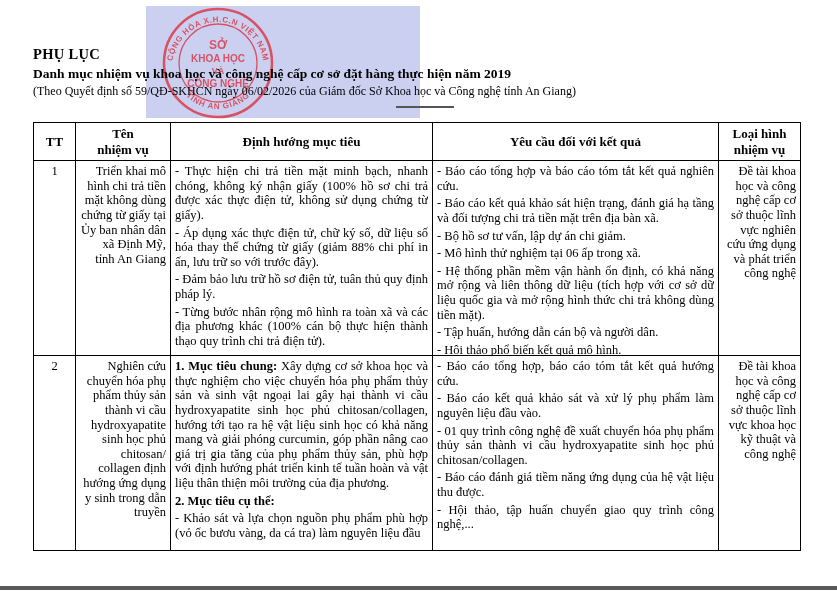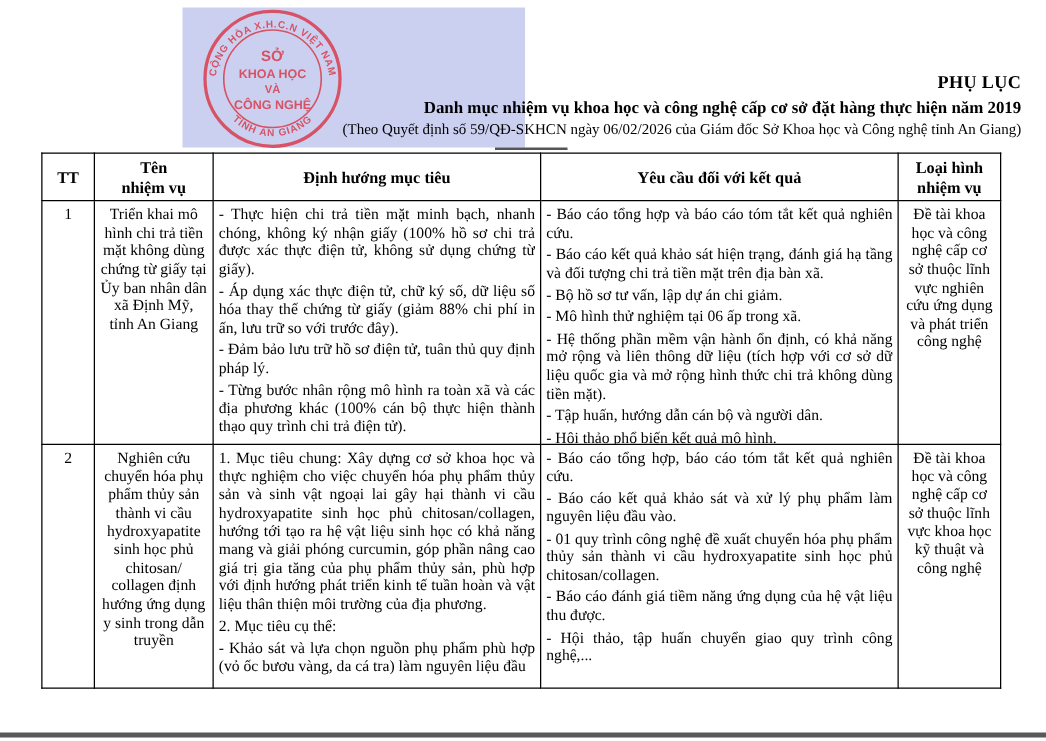--- a/index.html
+++ b/index.html
@@ -9,44 +9,44 @@
   .page { position:absolute; inset:0; background:#fff; }
 
   
   .selection-highlight {
     position:absolute; left:146px; top:6px; width:274px; height:112px;
     background:#cbd0f0; z-index:1;
   }
   .stamp-svg { position:absolute; left:14px; top:-1px; opacity:.92; }
 
   
-  .doc-header { position:absolute; left:33px; top:58px; width:784px; text-align:right; z-index:2; }
+  .doc-header { position:absolute; left:33px; top:46px; width:784px; text-align:left; z-index:2; }
   .h1 { font-size:14.5px; font-weight:bold; letter-spacing:.3px; }
   .h2 { font-size:13.5px; font-weight:bold; margin-top:3px; }
   .h3 { font-size:12px; margin-top:2px; }
   .rule { width:58px; border-top:2px solid #555; margin:7px auto 0 auto; }
 
   
   table.tasks {
     position:absolute; left:33px; top:122px; width:767px;
     border-collapse:collapse; table-layout:fixed; z-index:2;
     font-size:12.5px; line-height:1.17;
   }
   table.tasks, table.tasks th, table.tasks td { border:1.5px solid #000; }
   table.tasks th {
     font-size:13px; font-weight:bold; text-align:center; vertical-align:middle;
     height:38px; white-space:pre-line; padding:1px 2px;
   }
   table.tasks td { vertical-align:top; padding:3px 4px 0 4px; }
   td .cellbox { height:191px; overflow:hidden; }
   td.tt { text-align:center; }
-  td.name .cellbox, td.type .cellbox { text-align:center; }
+  td.name .cellbox, td.type .cellbox { text-align:right; }
   td.just .cellbox { text-align:justify; }
   .para { margin:0 0 3px 0; }
-  .para b { font-weight:normal; }
+  .para b { font-weight:bold; }
 
   
   .bottom-bar { position:absolute; left:0; top:586px; width:837px; height:4px; background:#595959; z-index:3; }
 </style>
 </head>
 <body>
 
 <div class="page">
 
   <div class="selection-highlight">
@@ -136,21 +136,21 @@
           </td>
         <td class="just">
             <div class="cellbox">
               <p class="para"><b>1. Mục tiêu chung:</b> Xây dựng cơ sở khoa học và thực nghiệm cho việc chuyển hóa phụ phẩm thủy sản và sinh vật ngoại lai gây hại thành vi cầu hydroxyapatite sinh học phủ chitosan/collagen, hướng tới tạo ra hệ vật liệu sinh học có khả năng mang và giải phóng curcumin, góp phần nâng cao giá trị gia tăng của phụ phẩm thủy sản, phù hợp với định hướng phát triển kinh tế tuần hoàn và vật liệu thân thiện môi trường của địa phương.</p>
               <p class="para"><b>2. Mục tiêu cụ thể:</b></p>
               <p class="para">- Khảo sát và lựa chọn nguồn phụ phẩm phù hợp (vỏ ốc bươu vàng, da cá tra) làm nguyên liệu đầu</p>
             </div>
           </td>
         <td class="just">
             <div class="cellbox">
-              <p class="para">- Báo cáo tổng hợp, báo cáo tóm tắt kết quả nghiên cứu.</p>
+              <p class="para">- Báo cáo tổng hợp, báo cáo tóm tắt kết quả hướng cứu.</p>
               <p class="para">- Báo cáo kết quả khảo sát và xử lý phụ phẩm làm nguyên liệu đầu vào.</p>
               <p class="para">- 01 quy trình công nghệ đề xuất chuyển hóa phụ phẩm thủy sản thành vi cầu hydroxyapatite sinh học phủ chitosan/collagen.</p>
               <p class="para">- Báo cáo đánh giá tiềm năng ứng dụng của hệ vật liệu thu được.</p>
               <p class="para">- Hội thảo, tập huấn chuyển giao quy trình công nghệ,...</p>
             </div>
           </td>
         <td class="type">
             <div class="cellbox">Đề tài khoa học và công nghệ cấp cơ sở thuộc lĩnh vực khoa học kỹ thuật và công nghệ</div>
           </td>
       </tr>

